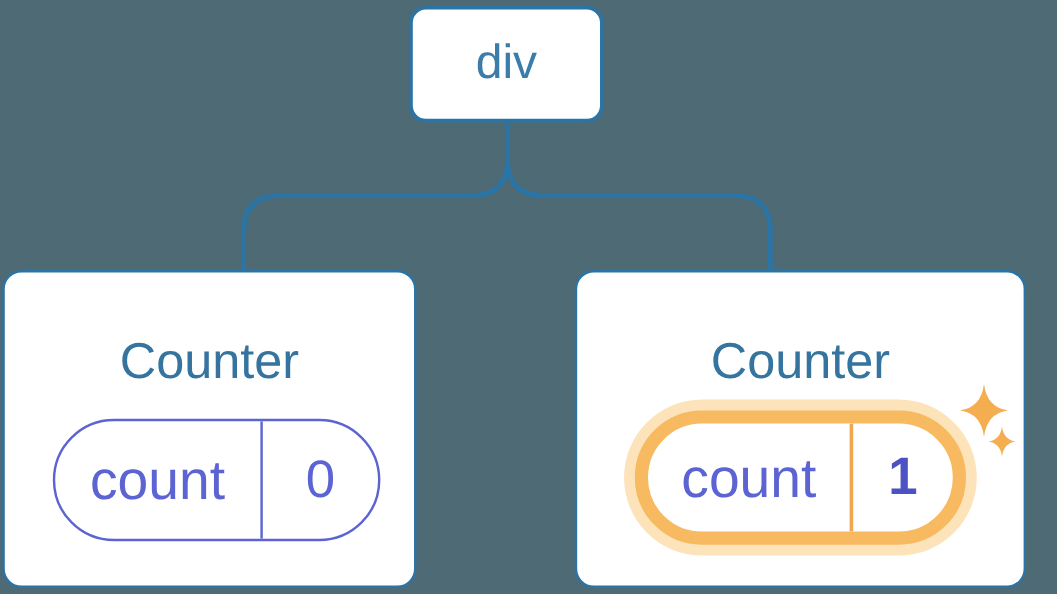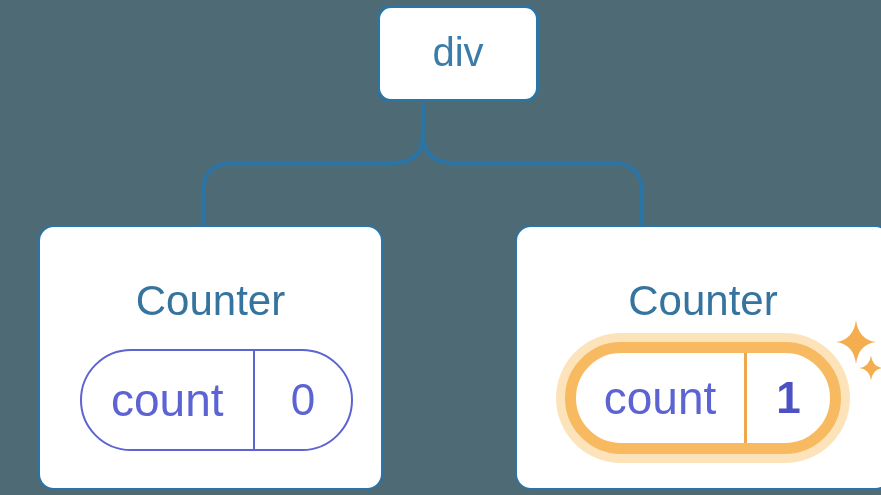--- a/index.html
+++ b/index.html
@@ -19,21 +19,20 @@
     left: 0;
     top: 0;
     width: 881px;
     height: 495px;
   }
   .node {
     position: absolute;
     background: #FFFFFF;
     border: 3px solid #2B74A6;
     box-sizing: border-box;
-    margin-left: 36px;
   }
   .node.root {
     left: 341px;
     top: 5px;
     width: 162px;
     height: 97px;
     border-radius: 14px;
     display: flex;
     align-items: center;
     justify-content: center;

